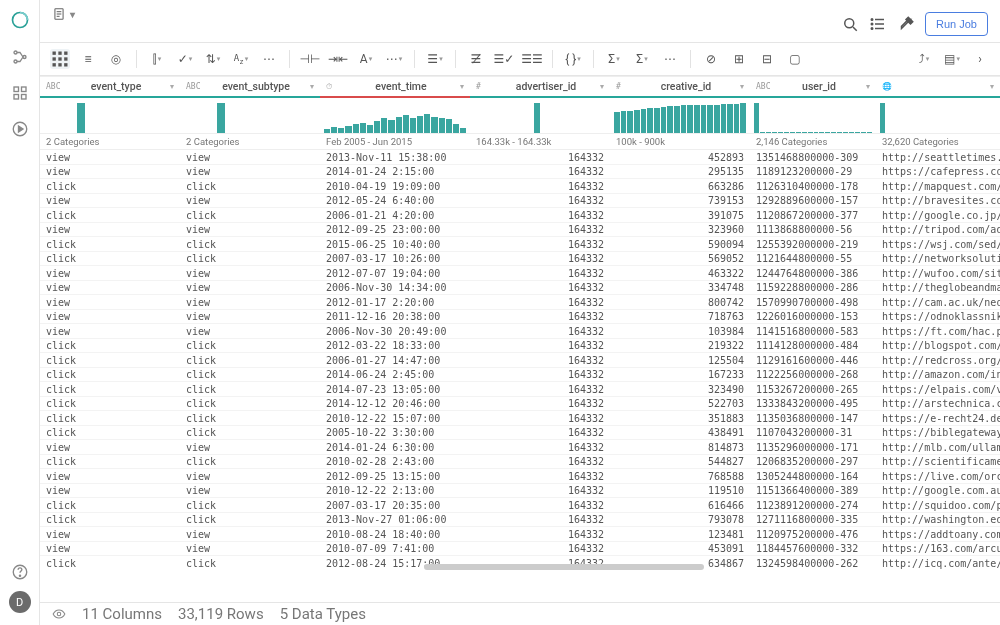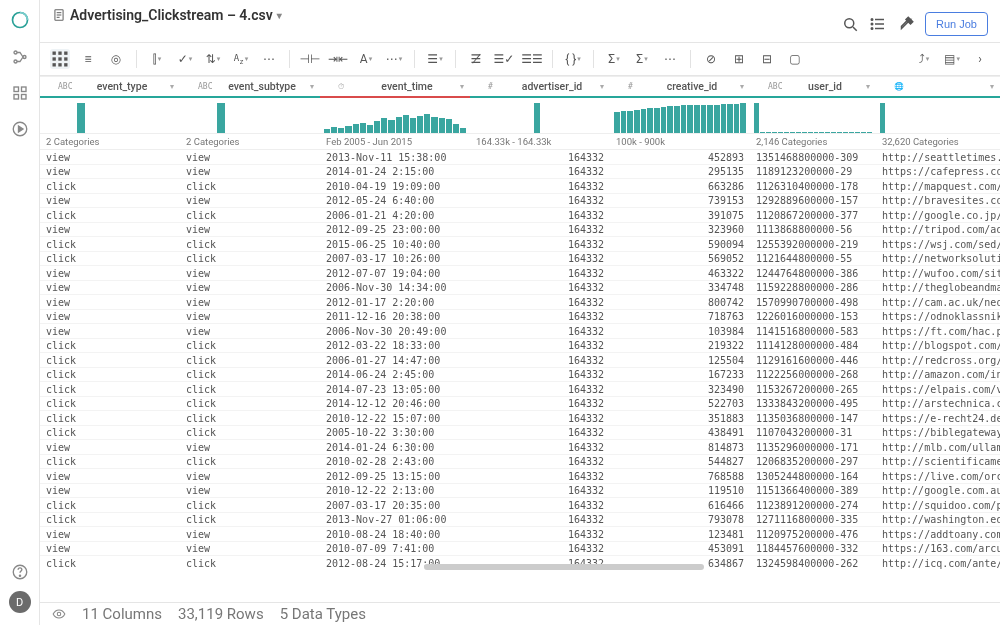--- a/index.html
+++ b/index.html
@@ -23,21 +23,21 @@
 .toolbar { border-top:1px solid #e5e5e5; border-bottom:1px solid #e5e5e5; display:flex; align-items:center; padding:6px 10px; gap:10px; margin-top:4px;}
 .tgroup { display:flex; align-items:center; gap:8px; }
 .tsep { width:1px; height:18px; background:#e2e2e2; }
 .tbtn { width:20px; height:20px; color:#555; cursor:pointer; display:flex; align-items:center; justify-content:center; font-size:12px; position:relative;}
 .tbtn.active { background:#eef3f6; border-radius:3px; }
 .tbtn .caret { font-size:7px; margin-left:1px; color:#999;}
 .toolbar-right { margin-left:auto; display:flex; gap:8px; align-items:center; }
 .grid-wrap { flex:1; overflow:hidden; position:relative; }
 .grid { display:grid; grid-template-columns: 140px 140px 150px 140px 140px 126px auto; font-size:10.5px; }
 .colhead { border-bottom:2px solid #26a69a; border-top:1px solid #eee; padding:4px 6px; background:#fff; display:flex; align-items:center; gap:4px; color:#777; height:22px; position:relative; }
-.colhead .type-ico { font-size:8px; color:#999; width:16px;margin-left:12px; }
+.colhead .type-ico { font-size:8px; color:#999; width:16px; }
 .colhead .name { flex:1; text-align:center; color:#555; font-weight:500; cursor:pointer; }
 .colhead .chev { font-size:8px; color:#aaa; cursor:pointer; }
 .colhead.error { border-bottom-color:#d94b4b; }
 .colhead.error::after { content:''; position:absolute; bottom:-2px; left:35%; width:30%; height:2px; background:#d94b4b; }
 .histwrap { height:36px; border-bottom:1px solid #eee; padding:2px 4px 0 4px; display:flex; align-items:flex-end; gap:1px; }
 .bar { background:#3aa6a0; width:100%; }
 .summary-row { font-size:9.5px; color:#777; padding:2px 6px; border-bottom:1px solid #eee; height:16px; white-space:nowrap; overflow:hidden;}
 .cell { padding:1.5px 6px; border-bottom:1px solid #f3f3f3; font-family: Menlo, Consolas, monospace; font-size:10px; color:#555; height:14.5px; line-height:12px; white-space:nowrap; overflow:hidden; }
 .cell.r { text-align:right; }
 .cell.url { color:#555; }
@@ -97,21 +97,20 @@
       <div class="header-left">
         <div class="filetitle">
           <span class="doc-ico">
               <svg viewBox="0 0 24 24" fill="none" stroke="currentColor" stroke-width="1.8">
                 <rect x="5" y="3" width="14" height="18" rx="1"></rect>
                 <line x1="8" y1="8" x2="16" y2="8"></line>
                 <line x1="8" y1="12" x2="16" y2="12"></line>
                 <line x1="8" y1="16" x2="13" y2="16"></line>
               </svg>
             </span>
-          <span>Advertising_Clickstream – 4.csv</span>
           <span style="font-size:10px;color:#888;">▾</span>
         </div>
       </div>
       <div class="header-right">
         <div class="ico-btn">
             <svg viewBox="0 0 24 24" fill="none" stroke="currentColor" stroke-width="2">
               <circle cx="11" cy="11" r="6"></circle>
               <line x1="16" y1="16" x2="21" y2="21"></line>
             </svg>
           </div>

